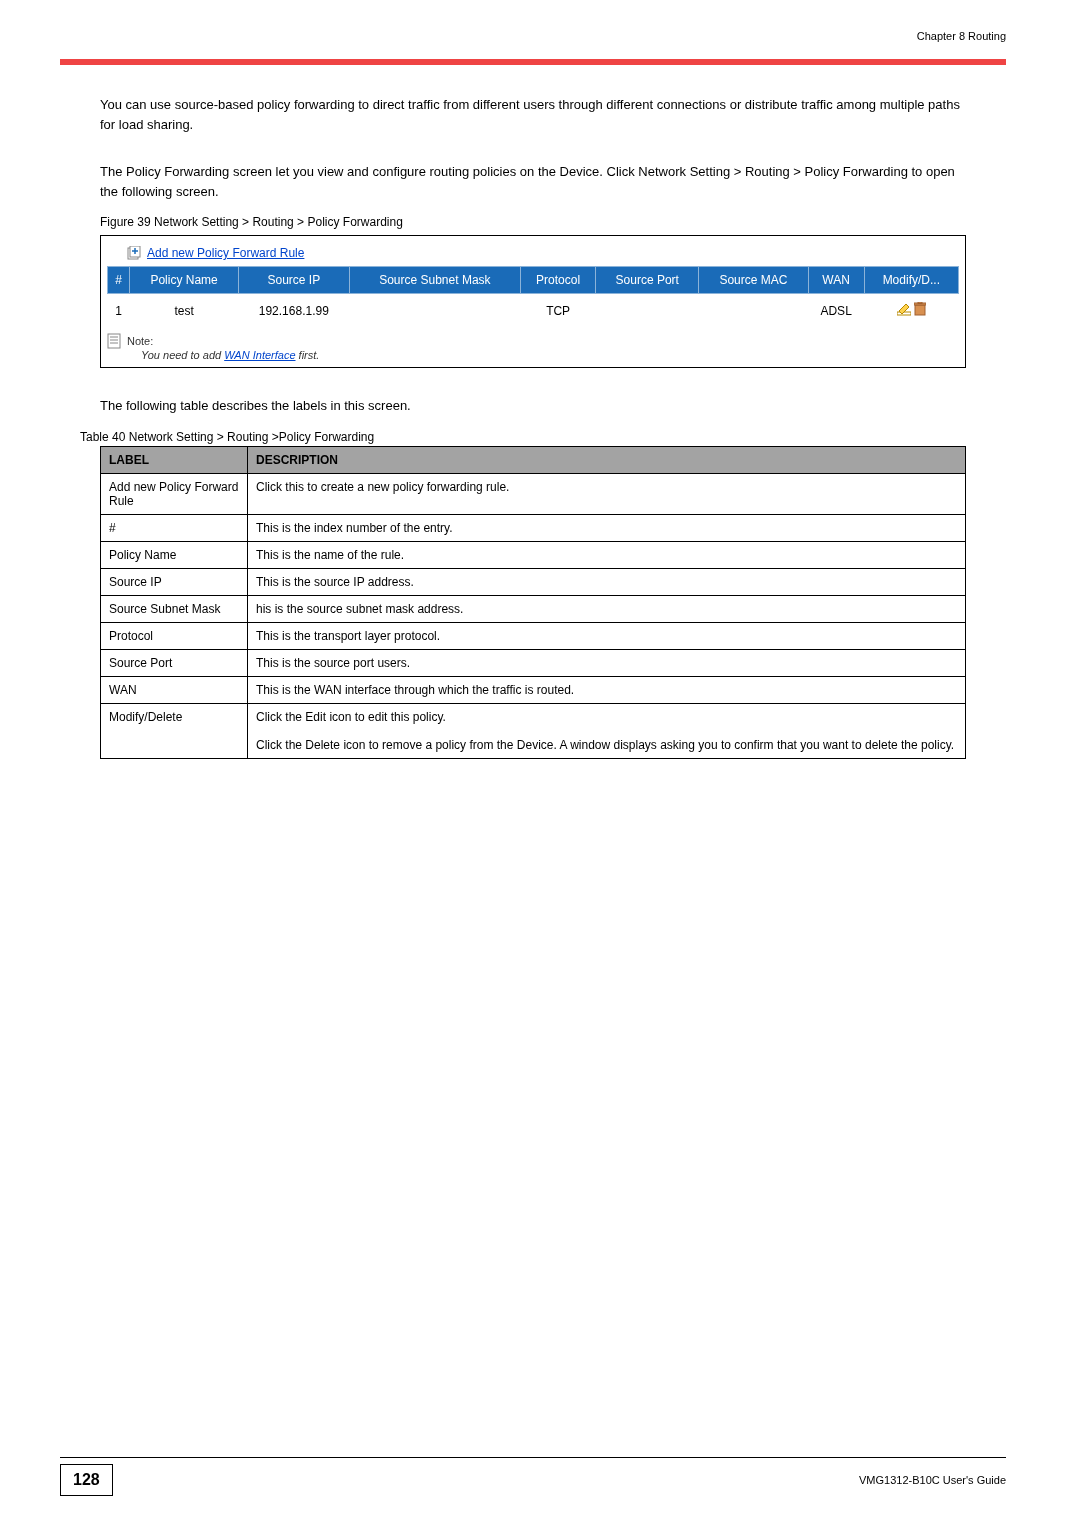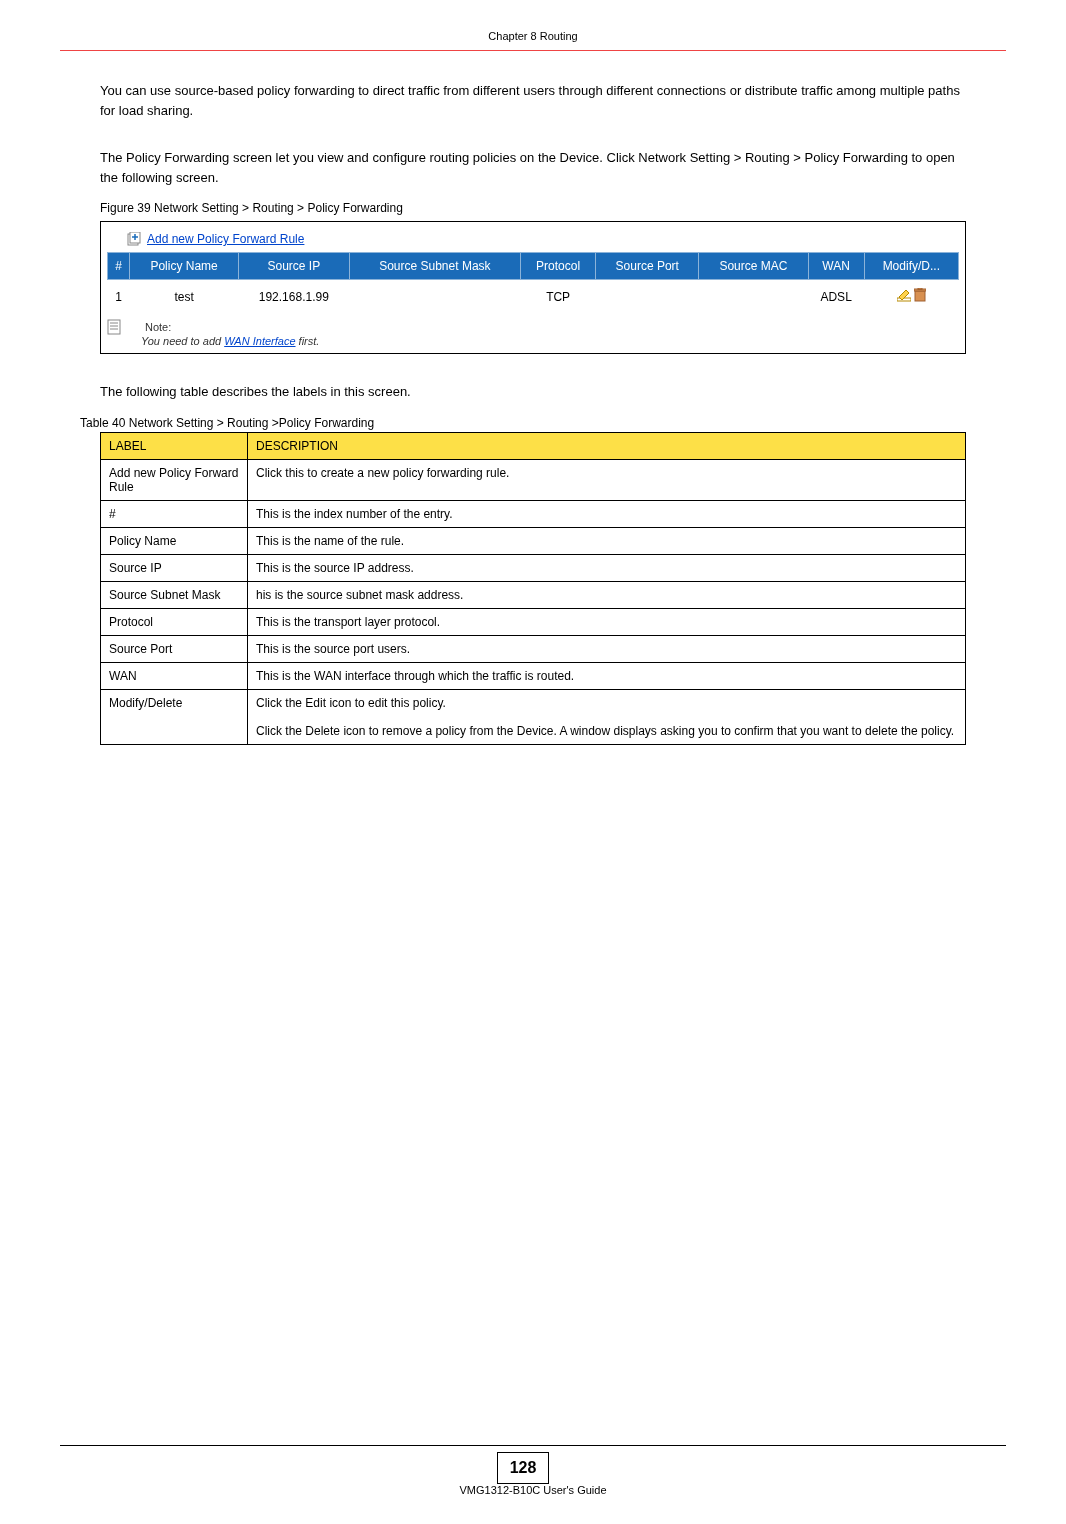--- a/index.html
+++ b/index.html
@@ -7,24 +7,24 @@
     font-size: 13px;
     color: #000;
     margin: 0;
     padding: 30px 60px;
     width: 1066px;
     box-sizing: border-box;
     background: #fff;
   }
   .header-row {
     display: flex;
-    justify-content: center;
-    align-items: center;
-    border-bottom: 1px solid #ef4444;
-    padding-bottom: 8px;
+    justify-content: flex-end;
+    align-items: center;
+    border-bottom: 6px solid #ef4444;
+    padding-bottom: 17px;
     margin-bottom: 30px;
     font-size: 11px;
   }
   .body-text {
     margin: 28px 40px 14px 40px;
     line-height: 1.5;
   }
   .bold { font-weight: normal; }
   .figure-caption {
     margin: 14px 40px 6px 40px;
@@ -60,21 +60,21 @@
     border: 1px solid #8bb3d9;
   }
   .ui-table tbody td {
     padding: 8px 4px;
     text-align: center;
     border: none;
   }
   .note-row {
     display: flex;
     align-items: center;
-    gap: 24px;
+    gap: 6px;
     font-size: 11px;
     margin-top: 6px;
     color: #333;
   }
   .note-body {
     font-size: 11px;
     margin-left: 34px;
     color: #333;
     font-style: italic;
   }
@@ -89,36 +89,35 @@
     width: calc(100% - 80px);
     font-size: 12px;
   }
   .desc-table th, .desc-table td {
     border: 1px solid #000;
     padding: 6px 8px;
     text-align: left;
     vertical-align: top;
   }
   .desc-table thead th {
-    background: #fde047;
-    font-weight: normal;
+    background: #a3a3a3;
+    font-weight: bold;
   }
   .desc-table td:first-child { width: 130px; }
   .footer-row {
     position: fixed;
     bottom: 28px;
     left: 60px;
     right: 60px;
     display: flex;
     justify-content: space-between;
     align-items: center;
     border-top: 1px solid #000;
     padding-top: 6px;
     font-size: 11px;
-    flex-direction: column;
   }
   .page-number-box {
     border: 1px solid #000;
     padding: 6px 12px;
     font-weight: bold;
     font-size: 16px;
     margin-right: 20px;
   }
   .edit-icon, .delete-icon {
     display: inline-block;

